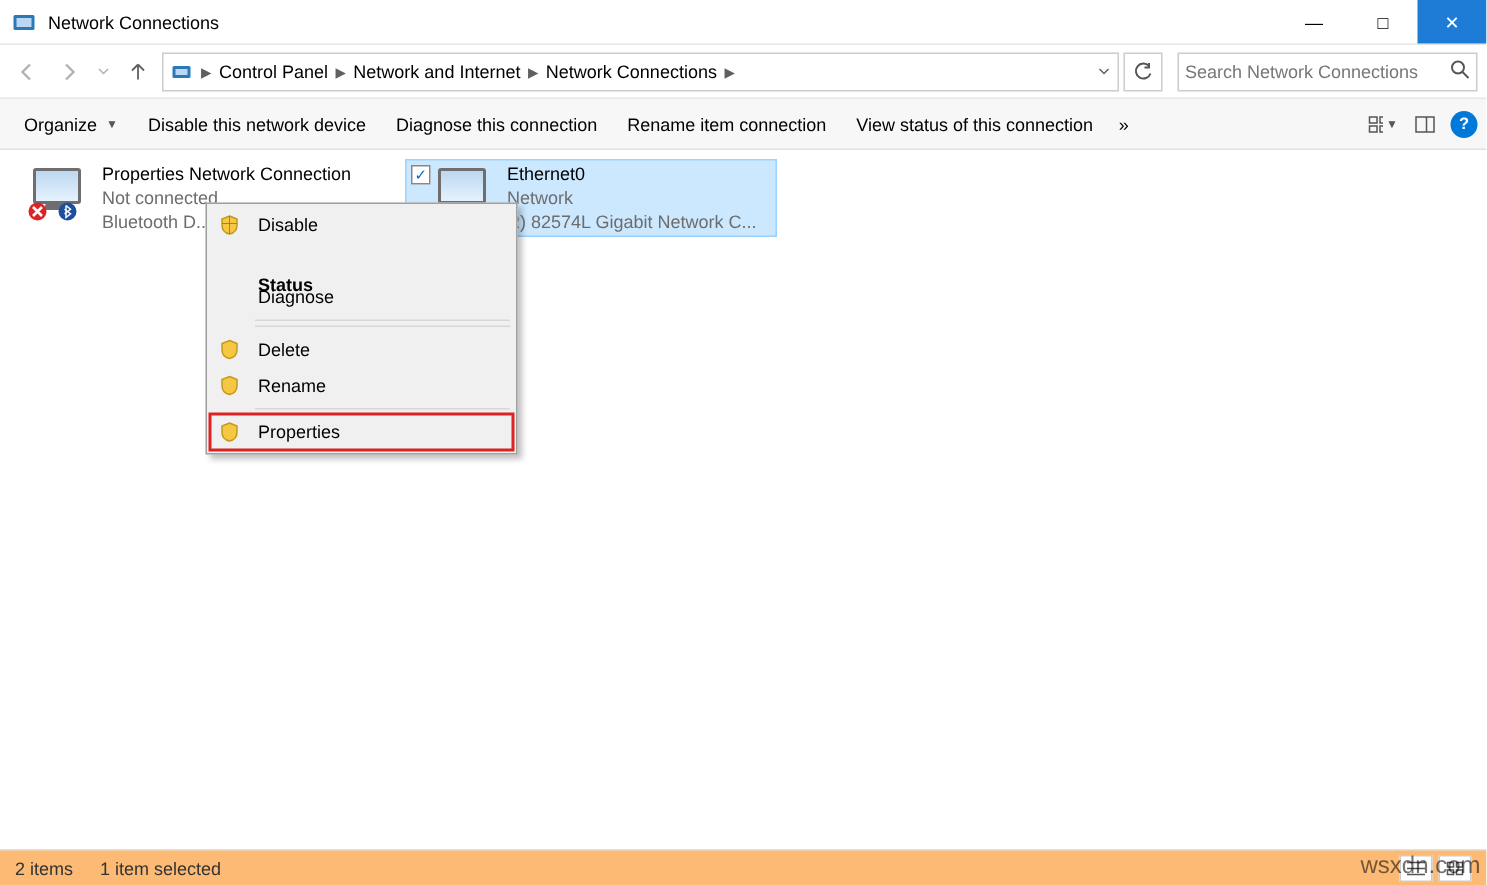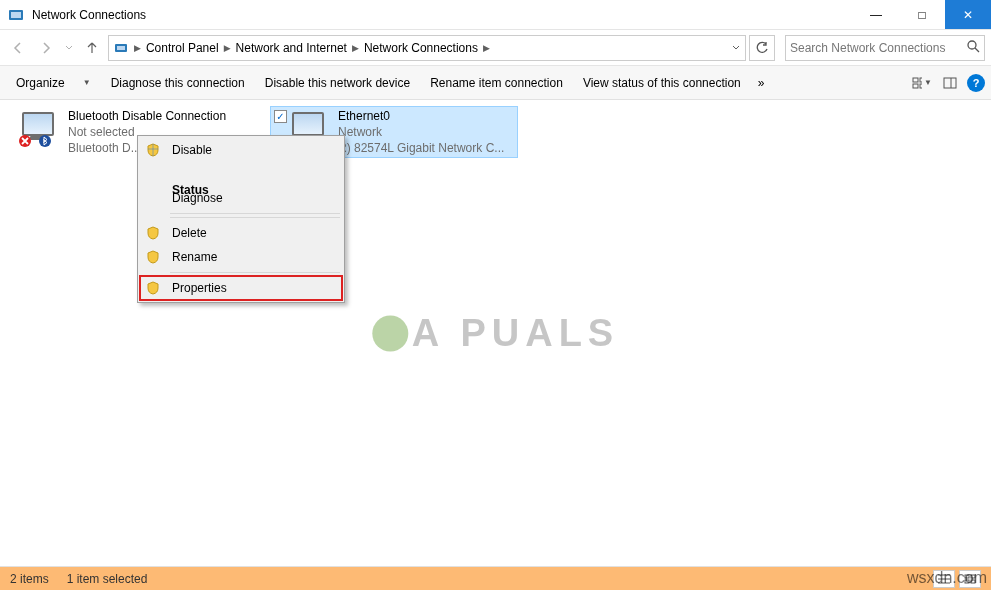--- a/index.html
+++ b/index.html
@@ -22,21 +22,21 @@
   .crumb { padding:0 4px; display:flex; align-items:center; gap:2px; height:100%; }
   .crumbsep { color:#606060; font-size:9px; margin:0 1px; }
   .addrtrail { flex:1; }
   .addrdd { width:18px; display:flex; align-items:center; justify-content:center; color:#606060; border-left:0; height:100%;}
   .refreshbtn { width:26px; height:26px; border:1px solid #ccc; display:flex; align-items:center; justify-content:center; margin-left:-1px; }
   .searchbox { width:200px; height:26px; border:1px solid #ccc; margin-left:6px; display:flex; align-items:center; padding:0 4px; color:#777; }
   .searchbox .sicon { margin-left:auto; color:#555; }
 
   
   .cmdbar { height:34px; border-bottom:1px solid #e1e1e1; background:#f7f7f7; display:flex; align-items:center; padding:0 6px; gap:0; }
-  .cmdbtn { padding:0 9px; height:26px; display:flex; align-items:center; gap:16px; border:1px solid transparent; background:transparent; }
+  .cmdbtn { padding:0 9px; height:26px; display:flex; align-items:center; gap:4px; border:1px solid transparent; background:transparent; }
   .cmdbar .spacer { flex:1; }
   .cmdbar .dd { font-size:8px; color:#555; margin-left:2px;}
   .cmdright { display:flex; align-items:center; gap:6px; }
   .pane-toggle { width:22px; height:22px; display:flex; align-items:center; justify-content:center; border:1px solid transparent;}
   .helpbtn { width:18px; height:18px; border-radius:50%; background:#0078d7; color:#fff; display:flex; align-items:center; justify-content:center; font-size:11px; font-weight:bold;}
 
   
   .content { position:relative; height: calc(590px - 30px - 36px - 34px - 24px); background:#fff; }
   .connitem { position:absolute; display:flex; align-items:flex-start; padding:2px; width:248px; }
   .connitem .big-icon { width:48px; height:40px; position:relative; flex-shrink:0; }
@@ -159,24 +159,24 @@
     </span>
   </div>
 </div>
 
 <div class="cmdbar">
   <div class="cmdbtn">
     <span>Organize</span>
     <span class="dd">▼</span>
   </div>
   <div class="cmdbtn">
+      <span>Disable this network device</span>
+    </div>
+  <div class="cmdbtn">
       <span>Diagnose this connection</span>
-    </div>
-  <div class="cmdbtn">
-      <span>Disable this network device</span>
     </div>
   <div class="cmdbtn">
       <span>Rename item connection</span>
     </div>
   <div class="cmdbtn">
       <span>View status of this connection</span>
     </div>
   <div class="cmdbtn" style="padding:0 6px;">
       <span>»</span>
     </div>
@@ -196,45 +196,41 @@
           <rect x="1" y="2" width="12" height="10" stroke="#555" fill="none"></rect>
           <line x1="8" y1="2" x2="8" y2="12" stroke="#555"></line>
         </svg>
     </div>
     <div class="helpbtn">?</div>
   </div>
 </div>
 
 <div class="content">
 
-  <div class="watermark">
-    <span class="head"></span>
-    <span>A  PUALS</span>
-  </div>
 
   <div class="connitem" style="left:14px; top:6px;">
     <div class="big-icon">
       <div class="screen"></div>
         <div class="base"></div>
       <span class="badge">
         <svg width="14" height="14">
             <circle cx="7" cy="7" r="6" fill="#d22"></circle>
             <path d="M4 4 L10 10 M10 4 L4 10" stroke="#fff" stroke-width="1.8"></path>
           </svg>
       </span>
       <span class="badge" style="left:22px;">
         <svg width="14" height="14">
             <circle cx="7" cy="7" r="6" fill="#1e4f9e"></circle>
             <path d="M6 3 L6 11 L9 8.5 L5 5.5 M6 3 L9 5.5 L5 8.5" stroke="#fff" stroke-width="1" fill="none"></path>
           </svg>
       </span>
     </div>
     <div class="lines">
-      <span class="l1">Bluetooth Disable Connection</span>
-      <span class="l2">Not selected</span>
+      <span class="l1">Properties Network Connection</span>
+      <span class="l2">Not connected</span>
       <span class="l3">Bluetooth D...</span>
     </div>
   </div>
 
   <div class="connitem selected" style="left:270px; top:6px;">
     <span class="check">✓</span>
     <div class="big-icon" style="margin-left:14px;">
       <div class="screen"></div>
         <div class="base"></div>
     </div>

